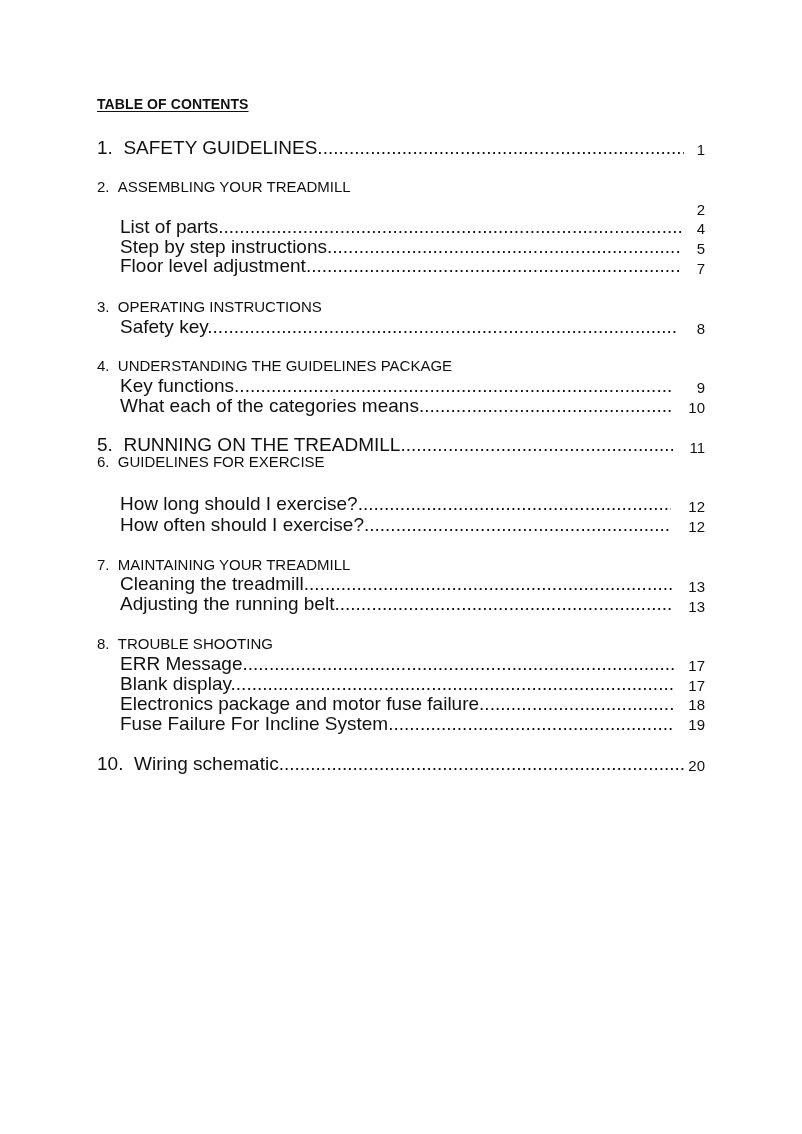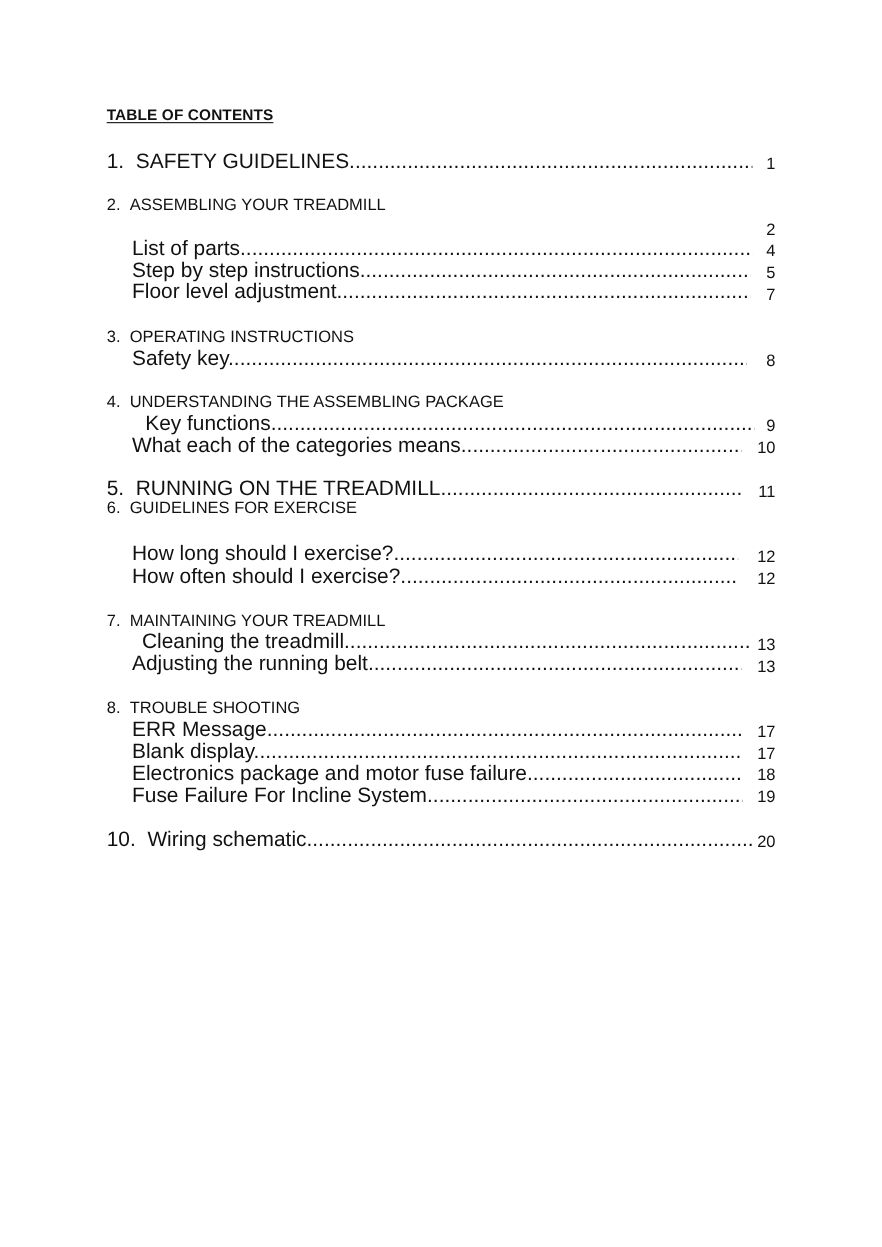--- a/index.html
+++ b/index.html
@@ -46,23 +46,23 @@
   </div>
   <div class="pg" style="left:690px; top:259px; width:15px;">7</div>
 
   <div class="heading" style="left:97px; top:297px;"><span>3.</span>&nbsp;&nbsp;<span>OPERATING INSTRUCTIONS</span></div>
 
   <div class="row" style="left:120px; top:317px; width:559px;">
     <div class="lead" style="width:559px;"><span class="label">Safety key</span></div>
   </div>
   <div class="pg" style="left:690px; top:319px; width:15px;">8</div>
 
-  <div class="heading" style="left:97px; top:356px;"><span>4.</span>&nbsp;&nbsp;<span>UNDERSTANDING THE ASSEMBLING PACKAGE</span></div>
+  <div class="heading" style="left:97px; top:356px;"><span>4.</span>&nbsp;&nbsp;<span>UNDERSTANDING THE GUIDELINES PACKAGE</span></div>
 
-  <div class="row" style="left:120px; top:376px; width:554px;margin-left:12px;">
+  <div class="row" style="left:120px; top:376px; width:554px;">
     <div class="lead" style="width:554px;"><span class="label">Key functions</span></div>
   </div>
   <div class="pg" style="left:690px; top:378px; width:15px;">9</div>
 
   <div class="row" style="left:120px; top:396px; width:554px;">
     <div class="lead" style="width:554px;"><span class="label">What each of the categories means</span></div>
   </div>
   <div class="pg" style="left:683px; top:398px; width:22px;">10</div>
 
   <div class="row" style="left:97px; top:435px; width:577px;">
@@ -77,21 +77,21 @@
   </div>
   <div class="pg" style="left:683px; top:497px; width:22px;">12</div>
 
   <div class="row" style="left:120px; top:515px; width:551px;">
     <div class="lead" style="width:551px;"><span class="label">How often should I exercise?</span></div>
   </div>
   <div class="pg" style="left:683px; top:517px; width:22px;">12</div>
 
   <div class="heading" style="left:97px; top:555px;"><span>7.</span>&nbsp;&nbsp;<span>MAINTAINING YOUR TREADMILL</span></div>
 
-  <div class="row" style="left:120px; top:574px; width:554px;margin-left:9px;">
+  <div class="row" style="left:120px; top:574px; width:554px;">
     <div class="lead" style="width:554px;"><span class="label">Cleaning the treadmill</span></div>
   </div>
   <div class="pg" style="left:683px; top:577px; width:22px;">13</div>
 
   <div class="row" style="left:120px; top:594px; width:554px;">
     <div class="lead" style="width:554px;"><span class="label">Adjusting the running belt</span></div>
   </div>
   <div class="pg" style="left:683px; top:597px; width:22px;">13</div>
 
   <div class="heading" style="left:97px; top:634px;"><span>8.</span>&nbsp;&nbsp;<span>TROUBLE SHOOTING</span></div>

